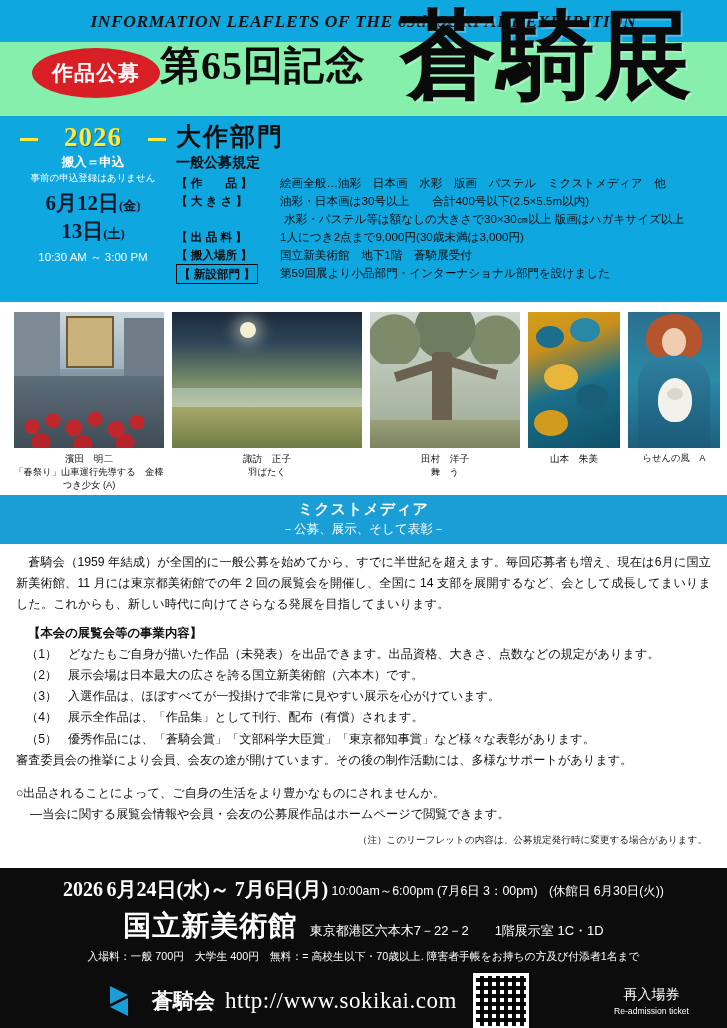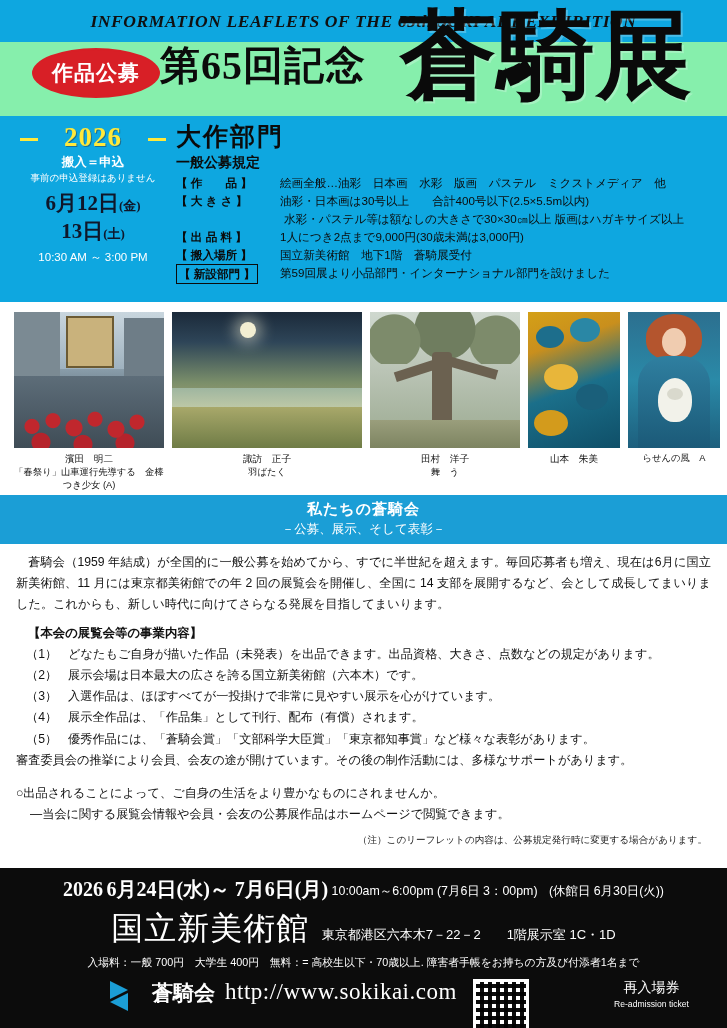--- a/index.html
+++ b/index.html
@@ -212,24 +212,24 @@
   
   .footer {
     position: absolute; left: 0; right: 0; bottom: 0;
     background: #0c0c0c; color: #fff;
     padding: 8px 10px 6px 10px;
     height: 160px;
   }
   .f-line1 { text-align:center; font-size: 12.4px; }
   .f-line1 .big { font-family:"Liberation Serif", serif; font-weight:bold; font-size: 20px; vertical-align: -1px; }
   .f-line2 { text-align:center; margin-top: 4px; }
-  .f-line2 .venue { font-family:"Liberation Serif", serif; font-weight:normal; font-size: 32px; letter-spacing:1px; }
+  .f-line2 .venue { font-family:"Liberation Serif", serif; font-weight:bold; font-size: 28px; letter-spacing:1px; }
   .f-line2 .addr { font-size: 13px; margin-left: 8px; }
   .f-line3 { text-align:center; font-size: 10.8px; margin-top: 5px; }
-  .f-bottom { display:flex; align-items:flex-start; margin-top: 9px; }
+  .f-bottom { display:flex; align-items:center; margin-top: 9px; }
   .logo-mark { width: 40px; height: 34px; position: relative; margin-left: 96px; }
   .logo-mark .s1 { position:absolute; left:4px; top:2px; width:0; height:0;
       border-left: 18px solid #1b9ed6; border-top: 9px solid transparent; border-bottom: 9px solid transparent; }
   .logo-mark .s2 { position:absolute; left:4px; bottom:2px; width:0; height:0;
       border-left: 18px solid #1b9ed6; border-top: 9px solid transparent; border-bottom: 9px solid transparent; transform: scaleX(-1); }
   .org { font-family:"Liberation Serif", serif; font-weight: bold; font-size: 21px; margin-left: 6px; }
   .url { font-family:"Liberation Serif", serif; font-size: 23px; margin-left: 10px; letter-spacing: 0.5px; }
   .qr { width: 56px; height: 56px; margin-left: 16px; background:
       repeating-linear-gradient(90deg,#fff 0 4px,#0c0c0c 4px 8px),
       repeating-linear-gradient(0deg,#fff 0 4px,#0c0c0c 4px 8px);
@@ -363,21 +363,21 @@
           <div class="owl"></div>
       </div>
       <div class="cap">
         <span class="ti">らせんの風　A</span>
       </div>
     </div>
 
   </div>
 
   <div class="blue-title">
-    <div class="t1">私たちの蒼騎会</div>
+    <div class="t1">ミクストメディア</div>
     <div class="t2">－公募、展示、そして表彰－</div>
   </div>
 
   <div class="body-text">
     <p class="indent">蒼騎会（1959 年結成）が全国的に一般公募を始めてから、すでに半世紀を超えます。毎回応募者も増え、現在は6月に国立新美術館、11 月には東京都美術館での年 2 回の展覧会を開催し、全国に 14 支部を展開するなど、会として成長してまいりました。これからも、新しい時代に向けてさらなる発展を目指してまいります。</p>
 
     <div class="sec2-head">【本会の展覧会等の事業内容】</div>
 
     <div class="list-item">
       <span class="no">（1）</span><span>どなたもご自身が描いた作品（未発表）を出品できます。出品資格、大きさ、点数などの規定があります。</span>

